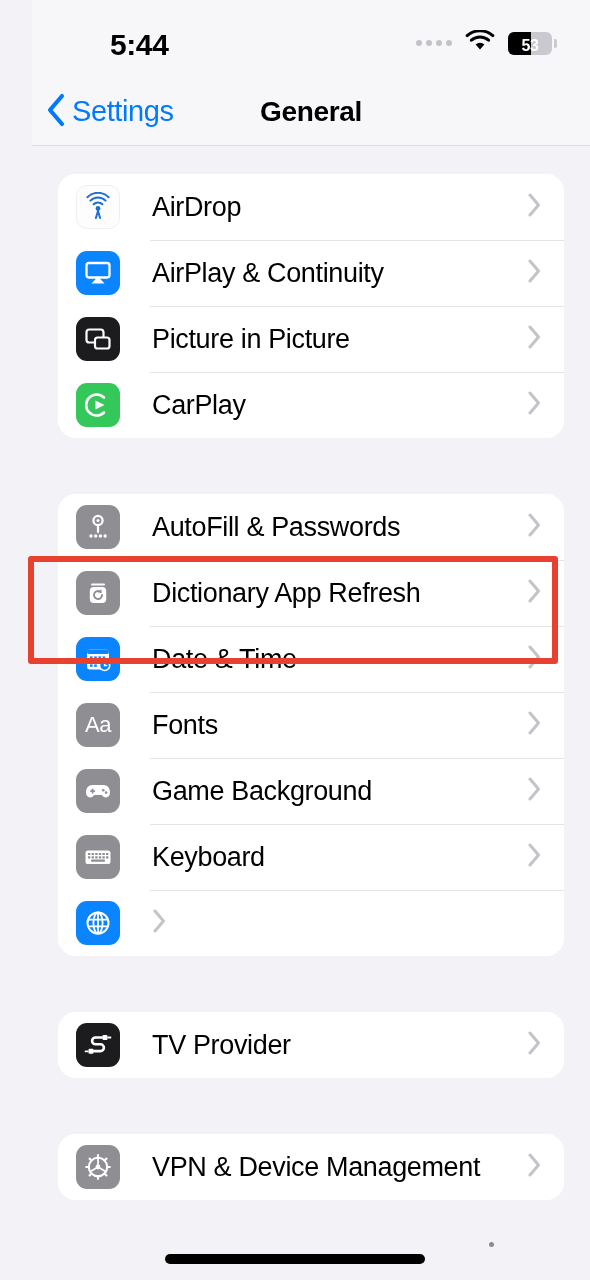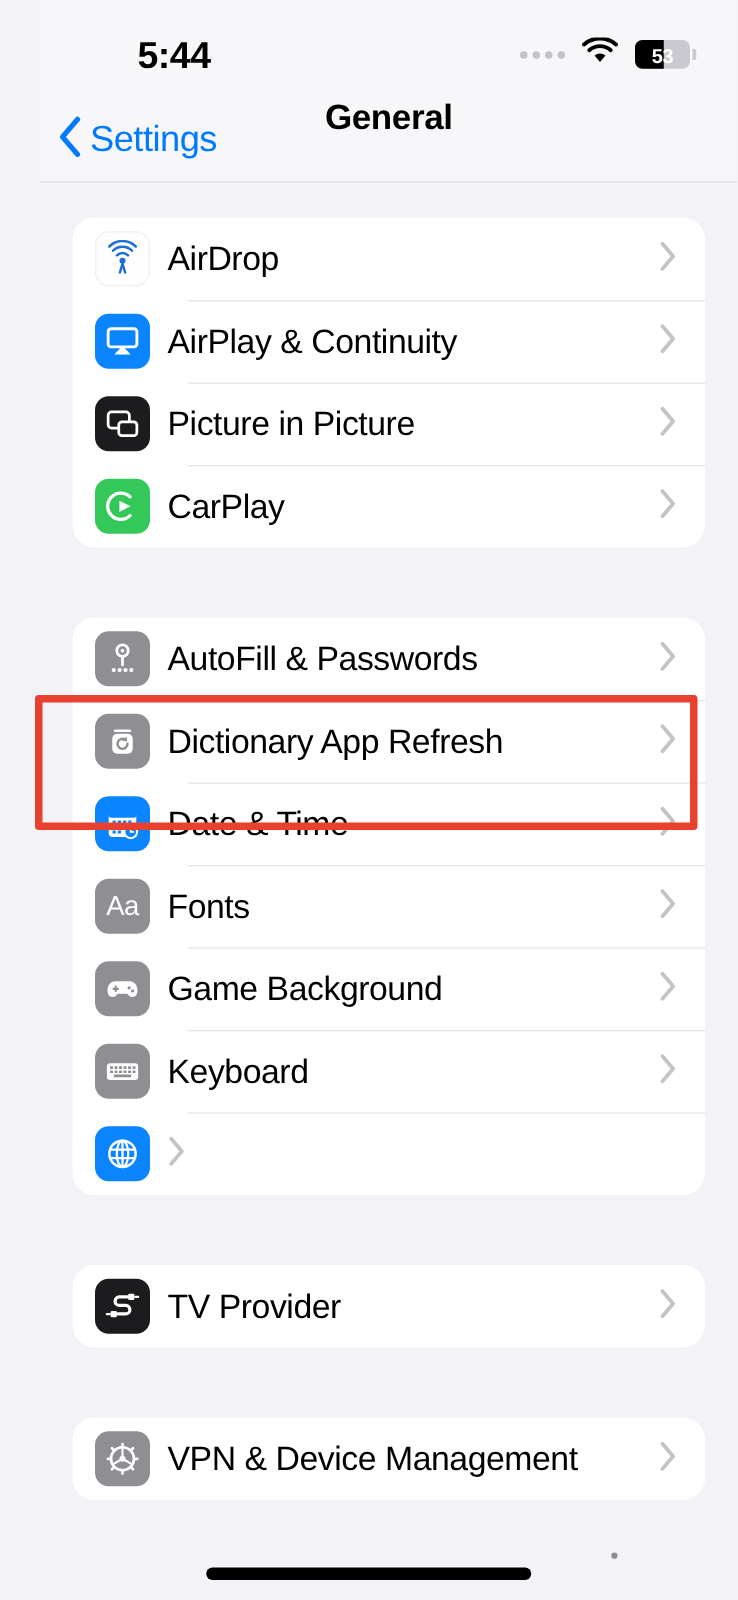--- a/index.html
+++ b/index.html
@@ -48,21 +48,21 @@
     position:relative; z-index:2; width:100%; text-align:center;
     font-size:16px; font-weight:700; color:#fff; letter-spacing:-0.3px;
     mix-blend-mode:normal;
   }
 
   
   .navbar {
     position:relative; height:68px; width:100%;
     background:#f7f7fa;
     border-bottom:1px solid #dededf;
-    display:flex; 
+    display:flex; align-items:center;
   }
   .back-btn {
     position:absolute; left:14px; top:50%; transform:translateY(-50%);
     display:flex; align-items:center; gap:6px;
     color:#007aff; cursor:pointer;
   }
   .back-chevron { display:block; }
   .back-label { font-size:29px; letter-spacing:-0.4px; color:#007aff; }
   .nav-title {
     width:100%; text-align:center;
@@ -91,21 +91,21 @@
     background:#fff;
   }
   .row + .row::before {
     content:""; position:absolute; left:92px; right:0; top:0;
     height:1px; background:#e4e4e6;
   }
   .icon {
     width:44px; height:44px; min-width:44px;
     border-radius:11px;
     display:flex; align-items:center; justify-content:center;
-    margin-right:14px;
+    margin-right:32px;
     overflow:hidden;
   }
   .row-label {
     flex:1;
     font-size:27px; color:#000; letter-spacing:-0.35px;
     white-space:nowrap;
   }
   .chev { display:block; opacity:.85; }
 
   

